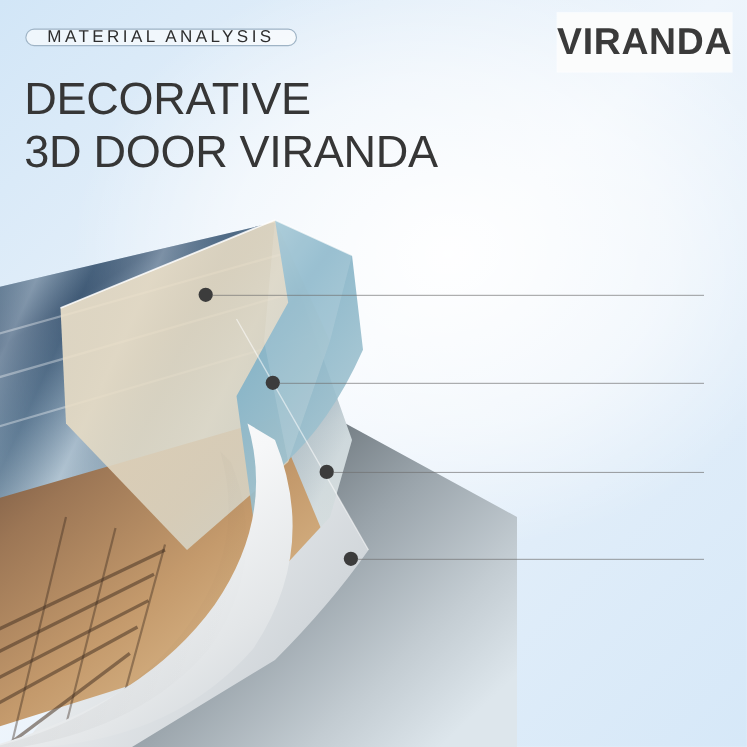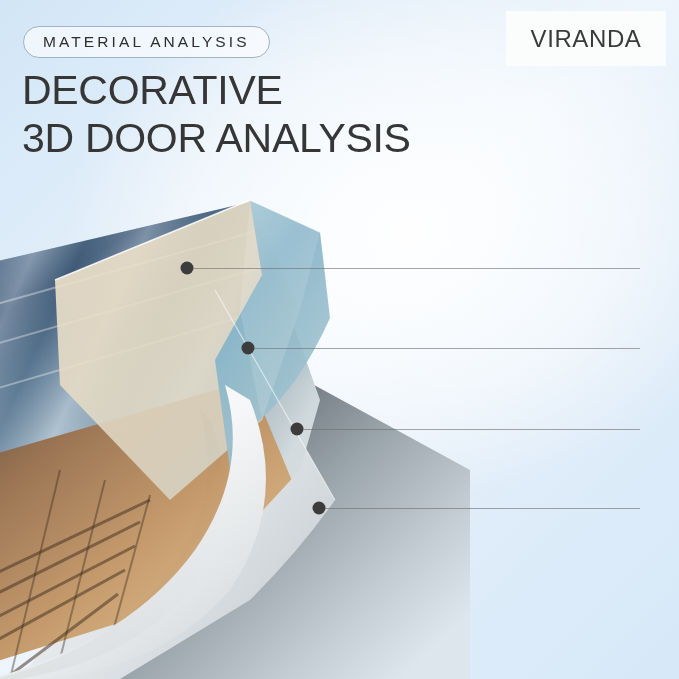--- a/index.html
+++ b/index.html
@@ -17,21 +17,21 @@
     background:
       radial-gradient(ellipse 70% 55% at 60% 34%, rgba(255,255,255,0.96) 0%, rgba(255,255,255,0.55) 42%, rgba(255,255,255,0) 72%),
       linear-gradient(135deg, #d2e6f7 0%, #e2eef9 26%, #eef5fc 48%, #e0edf9 72%, #d6e8f8 100%);
   }
 
   
   .badge {
     position: absolute;
     left: 23px;
     top: 26px;
-    height: 32px;
+    height: 16px;
     padding: 0 19px;
     display: flex;
     align-items: center;
     border: 1.4px solid #9fb4c6;
     border-radius: 18px;
     background: rgba(255,255,255,0.62);
     box-sizing: border-box;
   }
   .badge-text {
     font-size: 15.5px;
@@ -60,22 +60,22 @@
     top: 12px;
     width: 158px;
     height: 53px;
     background: #fbfcfc;
     display: flex;
     align-items: center;
     justify-content: center;
     box-shadow: 0 0 0 1px rgba(255,255,255,0.7);
   }
   .brandbox-text {
-    font-size: 24px;
-    font-weight: normal;
+    font-size: 34px;
+    font-weight: bold;
     color: #3a3a3a;
     letter-spacing: 0.6px;
   }
 
   
   .art {
     position: absolute;
     left: 0;
     top: 170px;
     width: 470px;
@@ -104,21 +104,21 @@
 <body>
 
 <div id="infographic">
 
   <div class="badge">
     <span class="badge-text">MATERIAL ANALYSIS</span>
   </div>
 
   <div class="title">
     <span class="title-line">DECORATIVE</span>
-    <span class="title-line">3D DOOR ANALYSIS</span>
+    <span class="title-line">3D DOOR VIRANDA</span>
   </div>
 
   <div class="brandbox">
     <span class="brandbox-text">VIRANDA</span>
   </div>
 
   <div class="art">
     <svg viewBox="0 0 470 509" xmlns="http://www.w3.org/2000/svg">
       <defs>
 

